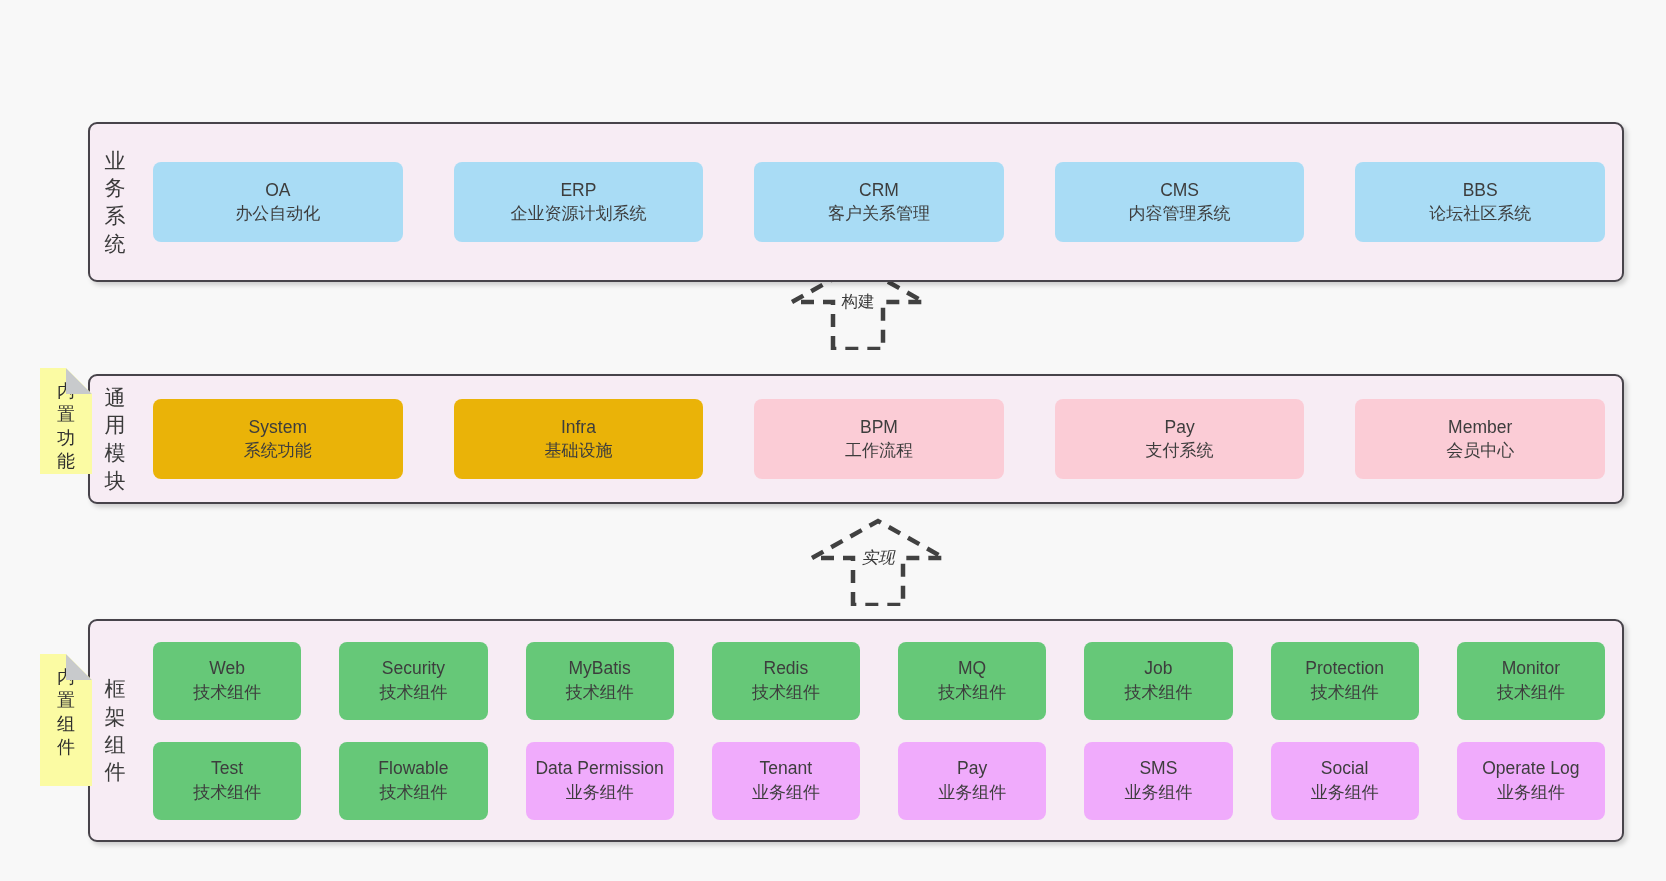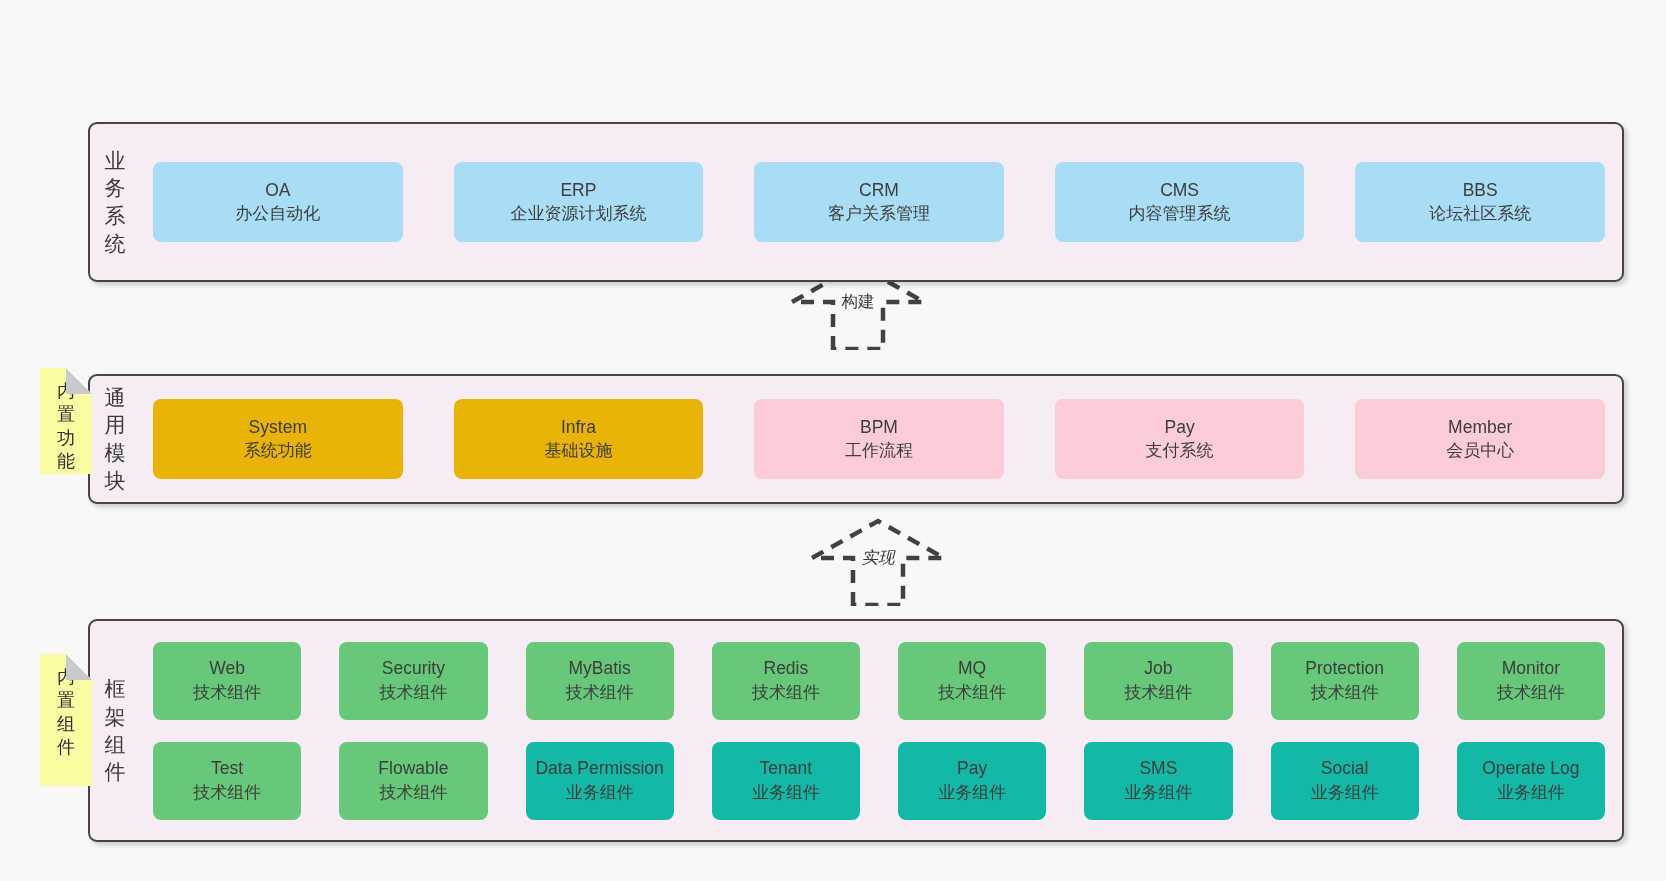--- a/index.html
+++ b/index.html
@@ -37,21 +37,21 @@
   }
   .layer-business-systems .box,
   .layer-common-modules .box{height:80px;}
   .layer-framework-components .box{height:78px;}
   .box-name{font-size:17.5px;line-height:1.3;}
   .box-desc{font-size:17px;line-height:1.3;margin-top:2px;}
   .v-blue{background:#a9dcf5;}
   .v-red{background:#eab308;}
   .v-pink{background:#fbccd6;}
   .v-green{background:#66c878;}
-  .v-lightgreen{background:#14b8a6;}
+  .v-lightgreen{background:#f0abfc;}
   
   .sticky{
     position:absolute;left:40px;width:52px;background:#fbfba3;z-index:3;
     clip-path:polygon(0 0,calc(100% - 26px) 0,100% 26px,100% 100%,0 100%);
   }
   .sticky-common-modules{top:368px;height:106px;}
   .sticky-framework-components{top:654px;height:132px;}
   .fold{
     position:absolute;top:0;right:0;width:26px;height:26px;background:#c8cacc;
     clip-path:polygon(0 0,100% 100%,0 100%);

